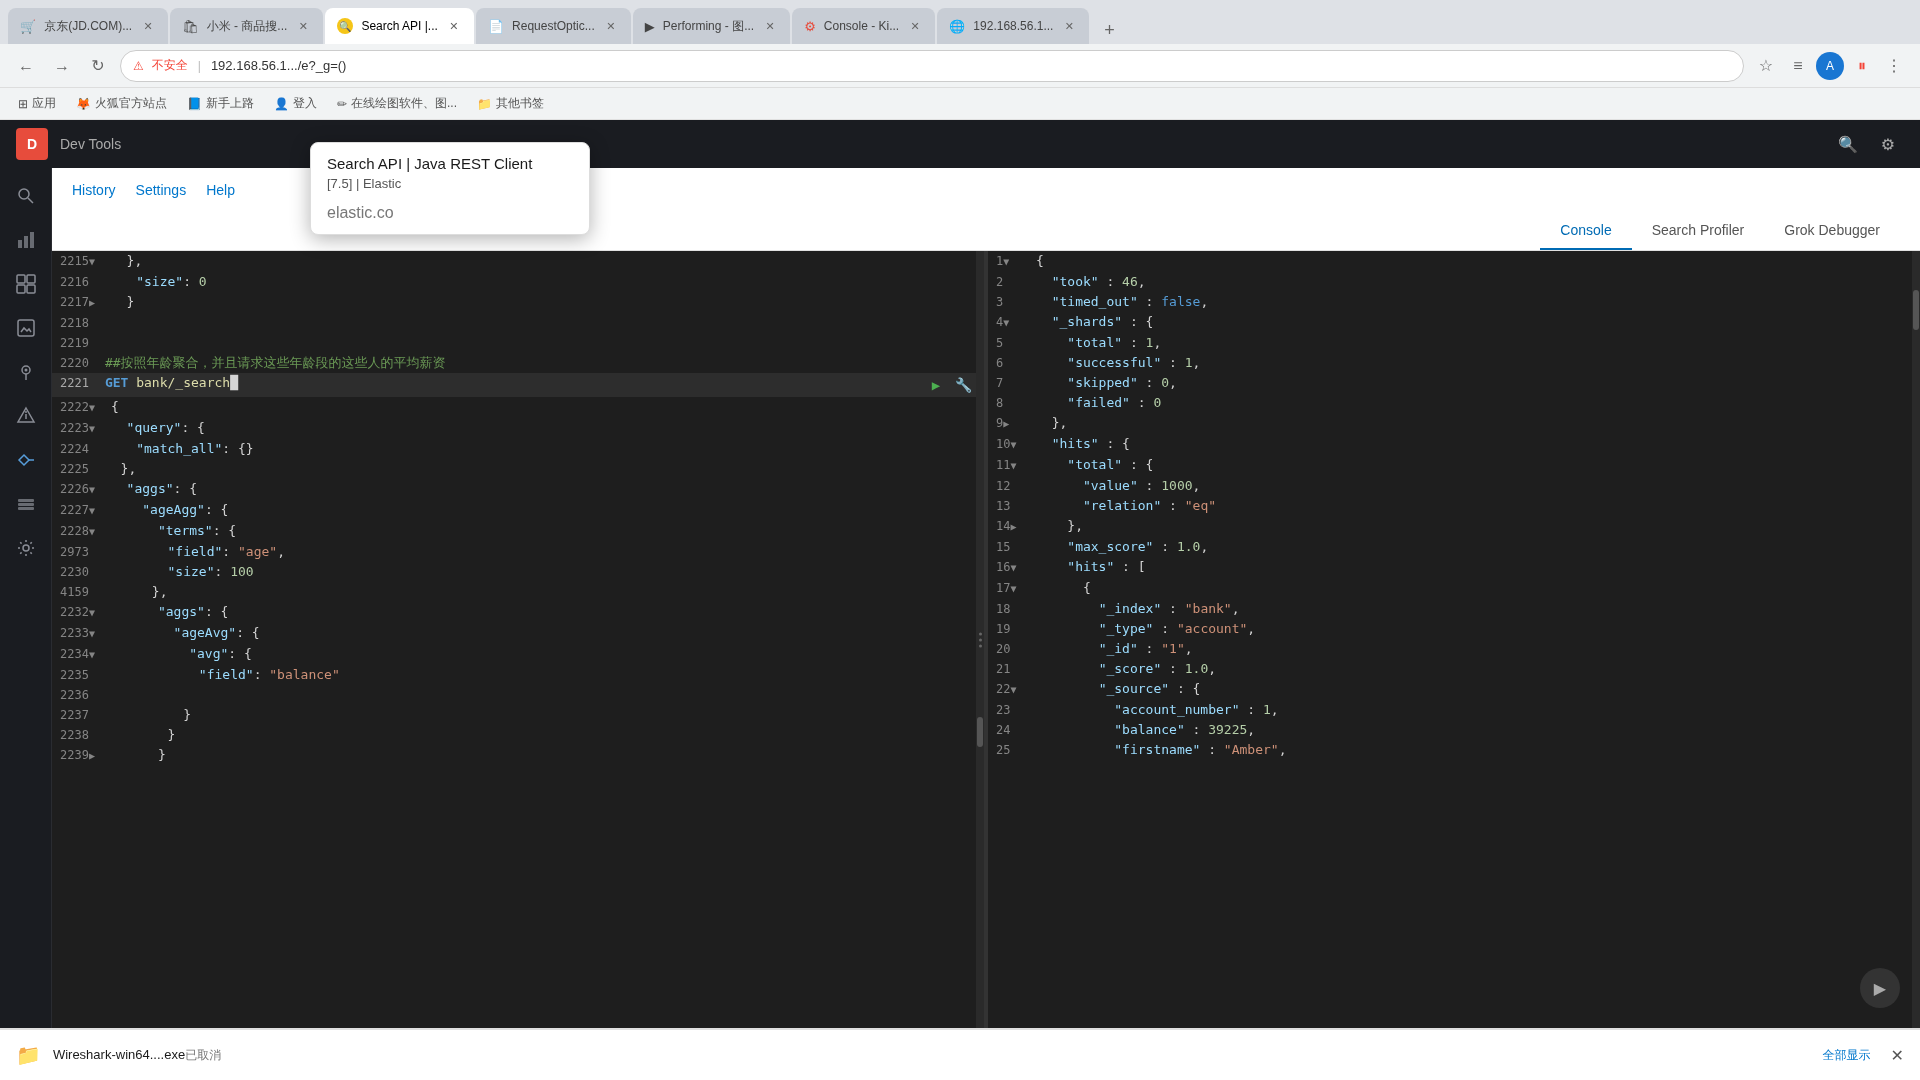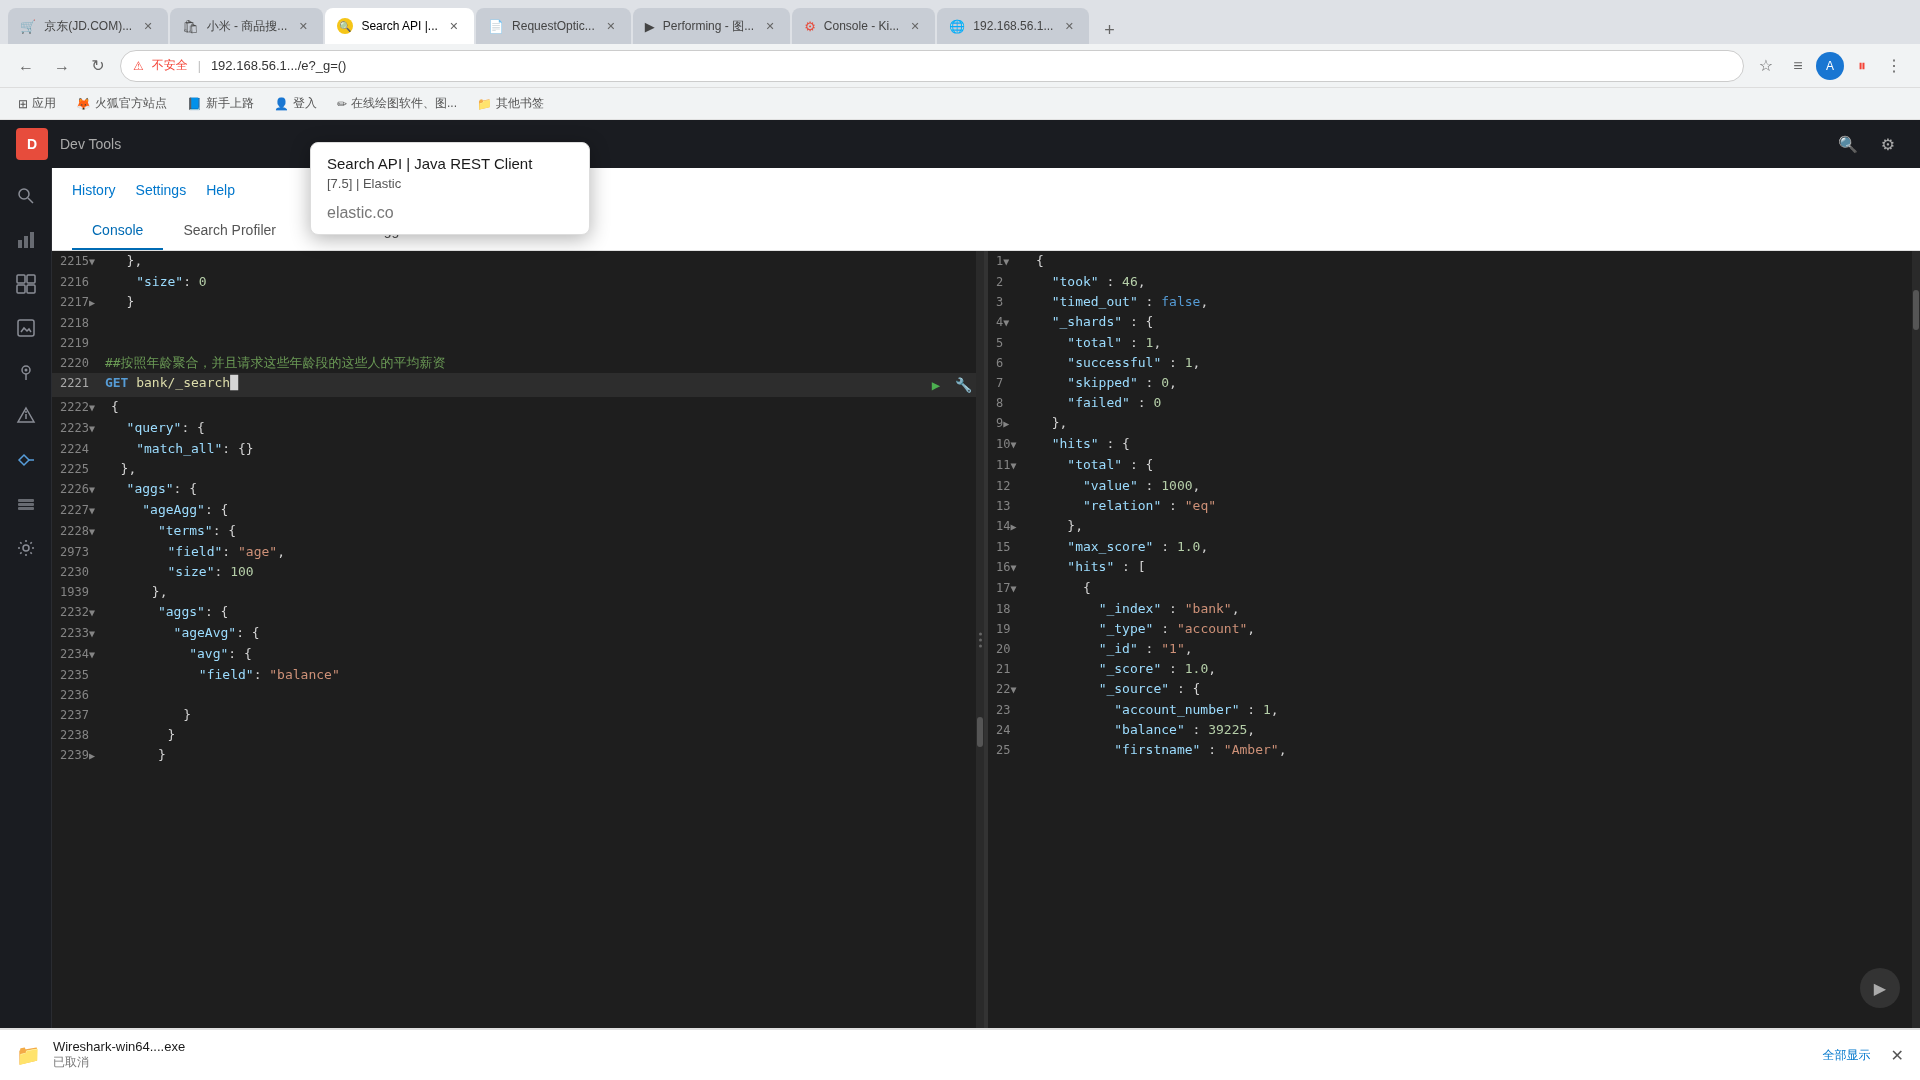--- a/index.html
+++ b/index.html
@@ -153,20 +153,21 @@
       font-size: 14px;
     }
     .dev-tools-action {
       color: #0077cc;
       cursor: pointer;
       padding: 2px 0;
     }
     .dev-tools-tabs {
       display: flex;
       gap: 0;
+      justify-content: flex-end;
     }
     .dev-tab {
       padding: 10px 20px;
       font-size: 14px;
       cursor: pointer;
       color: #555;
       border-bottom: 2px solid transparent;
       position: relative;
     }
     .dev-tab.active {
@@ -274,21 +275,21 @@
     .download-bar {
       height: 52px;
       background: #fff;
       border-top: 2px solid #e0e0e0;
       display: flex;
       align-items: center;
       padding: 0 16px;
       gap: 12px;
     }
     .download-icon { font-size: 20px; }
-    .download-info { display: flex; flex-direction: column; }
+    .download-info { display: flex; }
     .download-name { font-size: 13px; font-weight: 500; color: #1a1a1a; }
     .download-status { font-size: 12px; color: #777; }
     .download-spacer { flex: 1; }
     .download-btn { font-size: 12px; color: #0077cc; cursor: pointer; padding: 4px 8px; }
     .download-close { font-size: 16px; color: #555; cursor: pointer; }
 
     .scrollbar-v {
       position: absolute;
       right: 0;
       top: 0;
@@ -582,21 +583,21 @@
                 <span class="line-num">2973</span>
                 <span class="line-content">        <span class="json-key">"field"</span><span class="json-punct">: </span><span class="json-string">"age"</span><span class="json-punct">,</span></span>
               </div>
 
               <div class="code-line">
                 <span class="line-num">2230</span>
                 <span class="line-content">        <span class="json-key">"size"</span><span class="json-punct">: </span><span class="json-number">100</span></span>
               </div>
 
               <div class="code-line">
-                <span class="line-num">1939</span>
+                <span class="line-num">4159</span>
                 <span class="line-content"><span class="json-punct">      },</span></span>
               </div>
 
               <div class="code-line">
                 <span class="line-num">2232<span class="collapse-arrow">▼</span></span>
                 <span class="line-content">      <span class="json-key">"aggs"</span><span class="json-punct">: {</span></span>
               </div>
 
               <div class="code-line">
                 <span class="line-num">2233<span class="collapse-arrow">▼</span></span>

